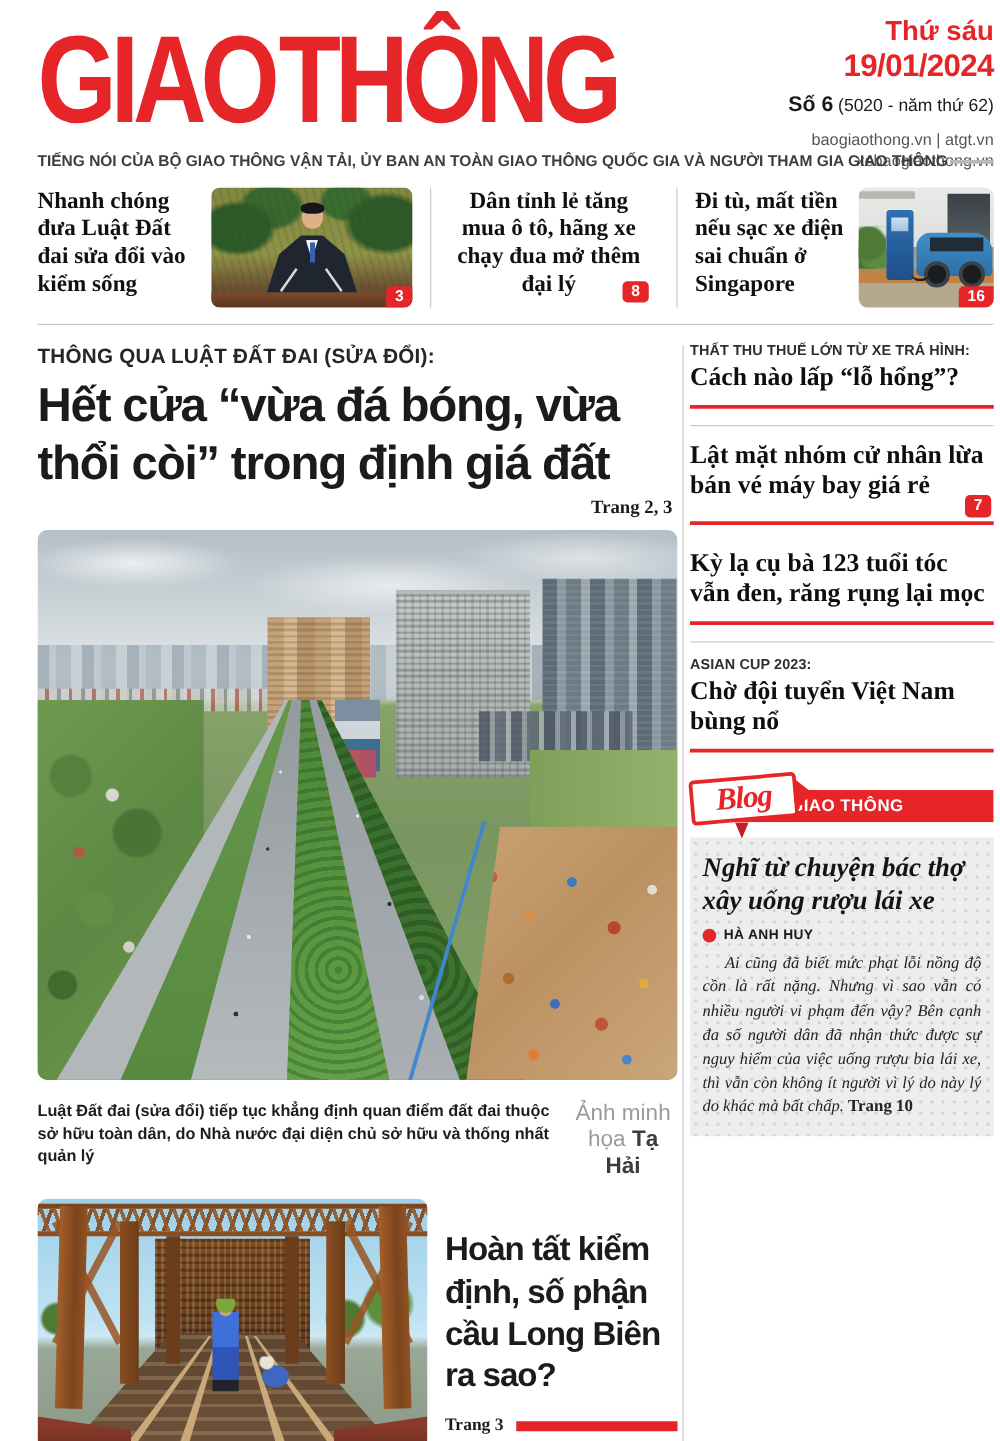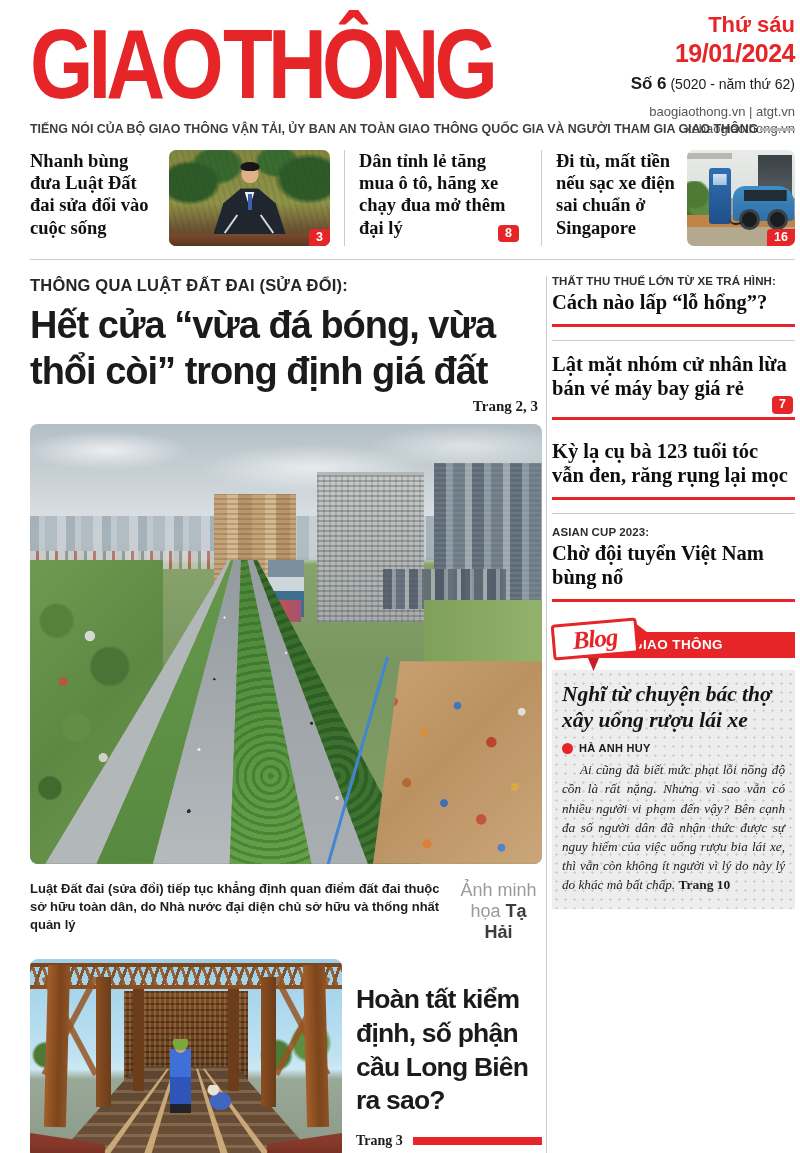--- a/index.html
+++ b/index.html
@@ -24,21 +24,21 @@
   .urls { font-size:13px; color:#555; margin-top:2px; }
   .urls.first { margin-top:10px; }
   .tagline-row { display:flex; align-items:center; gap:2px; margin-top:2px; }
   .tagline { font-size:12.4px; font-weight:bold; color:#3d3d3d; white-space:nowrap; }
   .tagline-rule { flex:1; height:3px; background:#b9b9b9; }
   
   .top-stories { display:flex; margin-top:14px; height:96px; }
   .ts-item { position:relative; display:flex; gap:9px; }
   .ts-title { font-family:"Liberation Serif", serif; font-weight:bold; font-size:18.5px; line-height:1.2; color:#101010; }
   .ts1 { width:300px; } .ts1 .ts-title { width:130px; }
-  .ts2 { width:168px; } .ts2 .ts-title { width:160px; }
+  .ts2 { width:168px; } .ts2 .ts-title { width:160px;text-align:center; }
   .ts3 { flex:1; } .ts3 .ts-title { width:122px; }
   .ts-divider { width:1px; background:#ccc; margin:0 14px; }
   .ts-photo { position:relative; flex:1; height:96px; border-radius:7px; overflow:hidden; }
   .pg {
     position:absolute; right:0; bottom:0; background:#e52528; color:#fff; font-weight:bold;
     font-size:12.5px; padding:2px 7px 3px; border-radius:4px 0 5px 0; line-height:1; z-index:5;
   }
   .ts2 .pg { right:8px; bottom:4px; border-radius:4px; }
   .main-divider { height:1px; background:#ccc; margin-top:13px; }
   
@@ -346,21 +346,21 @@
       <div class="urls">xebaogiaothong.vn</div>
     </div>
   </header>
   <div class="tagline-row">
     <span class="tagline">TIẾNG NÓI CỦA BỘ GIAO THÔNG VẬN TẢI, ỦY BAN AN TOÀN GIAO THÔNG QUỐC GIA VÀ NGƯỜI THAM GIA GIAO THÔNG</span>
     <span class="tagline-rule"></span>
   </div>
 
   <section class="top-stories">
     <article class="ts-item ts1">
-      <h3 class="ts-title">Nhanh bùng đưa Luật Đất đai sửa đổi vào cuộc sống</h3>
+      <h3 class="ts-title">Nhanh chóng đưa Luật Đất đai sửa đổi vào kiểm sống</h3>
       <div class="ts-photo ph-assembly" aria-label="Official speaking at National Assembly podium in front of ornamental plants">
         <div class="as-head"></div>
         <div class="as-body"></div>
         <div class="as-shirt"></div>
         <div class="as-tie"></div>
         <div class="as-podium"></div>
         <div class="as-mic"></div>
         <div class="as-mic m2"></div>
         <span class="pg">3</span>
       </div>

